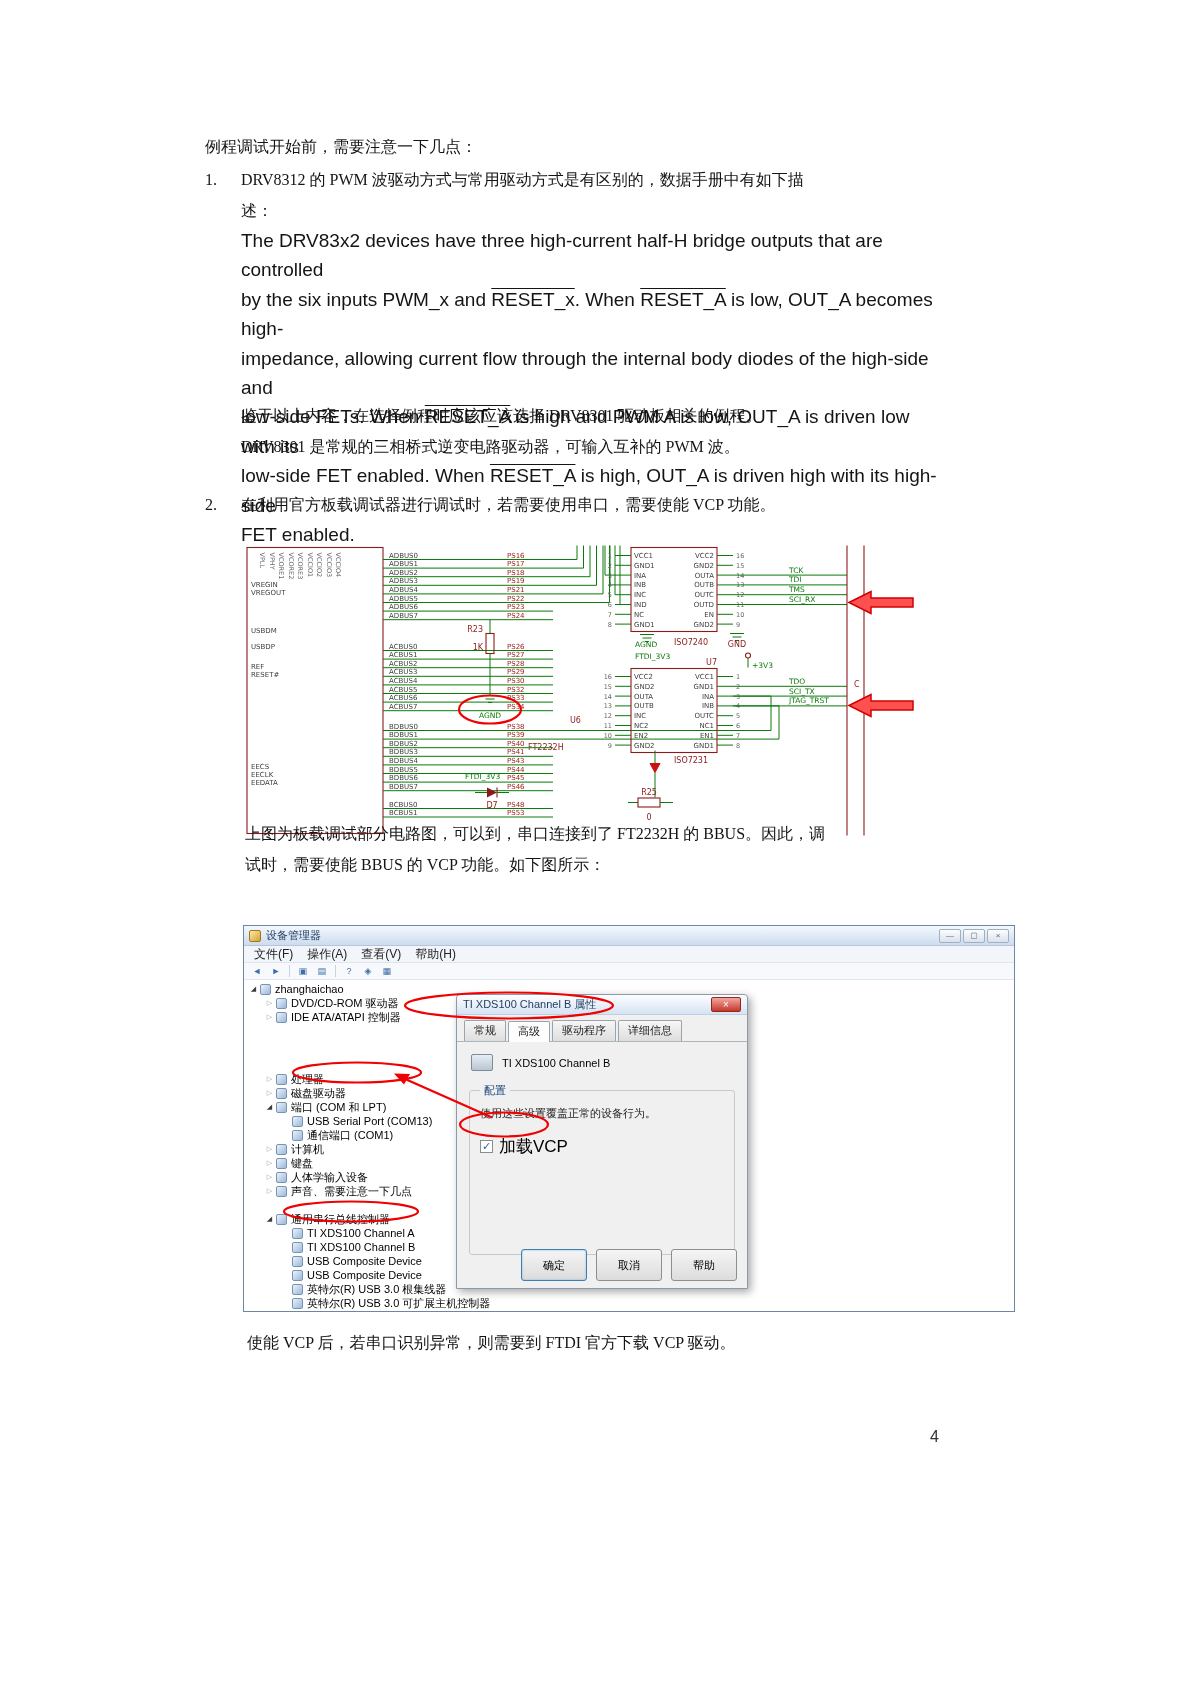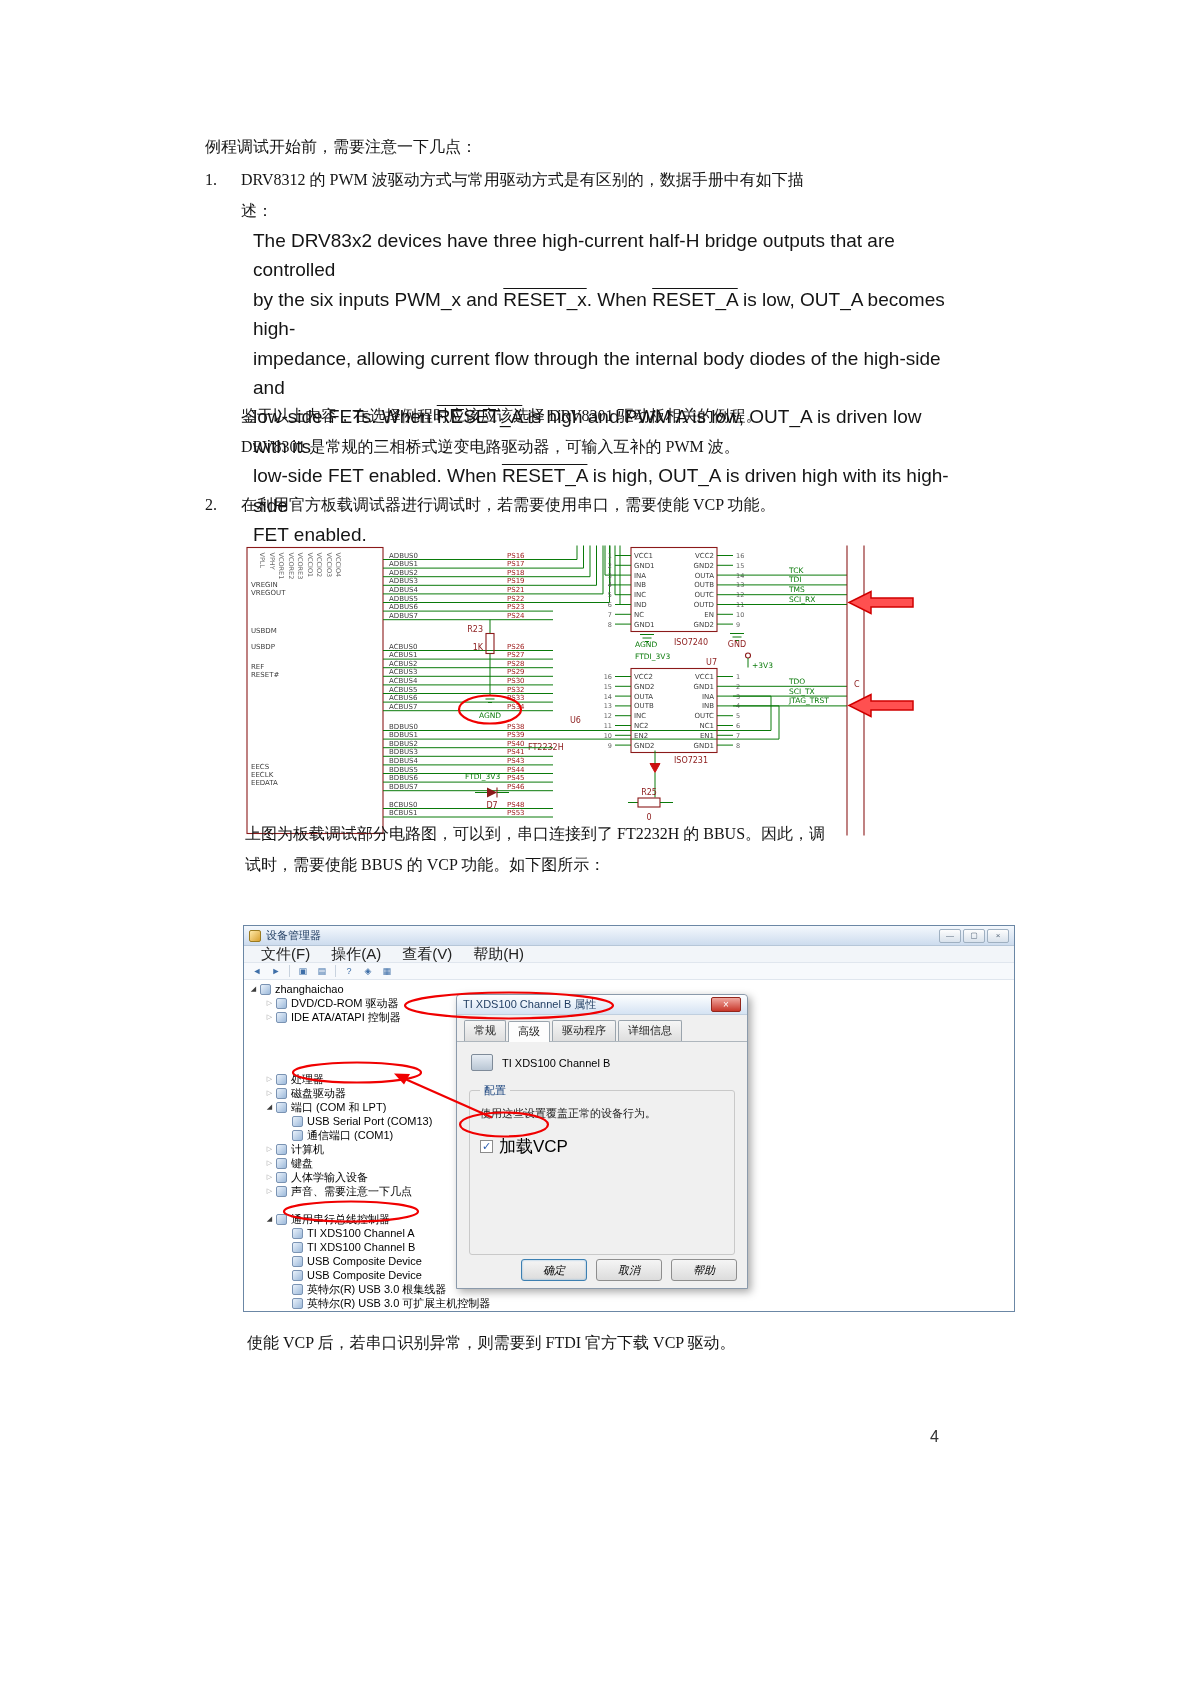--- a/index.html
+++ b/index.html
@@ -1,21 +1,21 @@
 <!DOCTYPE html>
 <html><head>
 <meta charset="utf-8">
 <style>
   * { margin:0; padding:0; box-sizing:border-box; }
   html,body { background:#ffffff; }
   body { width:1199px; height:1696px; position:relative; font-family:"Liberation Sans",sans-serif; color:#111; overflow:hidden; }
 
   .tblock { position:absolute; }
   .cjk { font-family:"Liberation Serif",serif; font-size:16px; line-height:31px; color:#141414; }
-  .latin-quote { font-family:"Liberation Sans",sans-serif; font-size:19px; line-height:29.4px; color:#141414;margin-left:12px; }
+  .latin-quote { font-family:"Liberation Sans",sans-serif; font-size:19px; line-height:29.4px; color:#141414; }
   .ov { text-decoration: overline; }
 
   
   .schfig { position:absolute; left:243px; top:545px; width:692px; height:291px; }
   .schfig svg { width:100%; height:100%; }
   .w    { stroke:#0a7a0a; stroke-width:1; fill:none; }
   .cmp  { stroke:#8b1a1a; stroke-width:1.1; fill:none; }
   .cmpf { fill:#8b1a1a; }
   .ledf { fill:#cc1111; stroke:#cc1111; }
   text  { font-family:"DejaVu Sans",sans-serif; }
@@ -36,21 +36,21 @@
                  border-bottom:1px solid #b6c6d8; display:flex; align-items:center; padding:0 5px; }
   .dm-appicon { width:12px; height:12px; background:linear-gradient(135deg,#ffe9a8,#d8a02f);
                 border:1px solid #9a7a20; border-radius:2px; margin-right:5px; }
   .dm-title { font-size:11px; color:#1d3a5f; }
   .dm-winbtns { margin-left:auto; display:flex; gap:2px; }
   .wbtn { width:22px; height:14px; border:1px solid #9fb0c1; border-radius:2px;
           background:linear-gradient(#fdfdfd,#d9e2ec); font-size:8px; color:#57677a;
           display:flex; align-items:center; justify-content:center; }
   .dm-menubar { height:17px; background:#f2f5f9; border-bottom:1px solid #e0e6ee;
                 display:flex; align-items:center; padding:0 4px; gap:2px; }
-  .menu-item { padding:0 6px; font-size:15px; color:#222;margin-left:7px; }
+  .menu-item { padding:0 6px; font-size:12px; color:#222; }
   .dm-toolbar { height:17px; background:#f7f9fc; border-bottom:1px solid #e0e6ee;
                 display:flex; align-items:center; padding:0 5px; gap:3px; }
   .tbtn { width:16px; height:14px; display:flex; align-items:center; justify-content:center;
           font-size:9px; color:#3f6fa8; }
   .tsep { width:1px; height:12px; background:#c9d3df; margin:0 2px; }
   .dm-tree { position:absolute; left:0; top:54px; right:0; bottom:0; background:#fff;
              overflow:hidden; padding-top:2px; }
   .tree-row { height:14px; display:flex; align-items:center; white-space:nowrap; }
   .expander { width:11px; font-size:7px; color:#9a9a9a; text-align:center; flex:none; }
   .expander.open { color:#3c3c3c; }
@@ -79,23 +79,23 @@
                  border:1px solid #7f8b99; border-radius:2px; }
   .device-name { font-size:11px; color:#000; }
   fieldset.config-group { border:1px solid #c9c9c9; border-radius:3px; padding:6px 10px; height:172px; }
   fieldset.config-group legend { font-size:11px; color:#1b447e; padding:0 4px; }
   .cfg-desc { font-size:11px; color:#222; margin:2px 0 14px 0; }
   .chk-row { display:flex; align-items:center; gap:6px; }
   .checkbox { width:13px; height:13px; background:#fff; border:1px solid #8b8b8b; color:#2a5db0;
               font-size:11px; line-height:11px; text-align:center; flex:none; }
   .chk-label { font-size:17px; color:#000; }
   .dlg-buttons { position:absolute; bottom:7px; right:10px; display:flex; gap:9px; }
-  .dlg-btn { width:66px; height:22px; font-size:11px; color:#000;
+  .dlg-btn { width:66px; height:32px; font-size:11px; color:#000;
              background:linear-gradient(#f5f5f5,#dcdcdc); border:1px solid #8e8e8e; border-radius:3px;
-             display:flex; align-items:center; justify-content:center;font-style:italic; }
+             display:flex; align-items:center; justify-content:center; }
   .dlg-btn.default { border:1px solid #3c7fb1; box-shadow:0 0 2px #7ab3dd inset; }
 
   .dm-anno { position:absolute; left:0; top:0; width:772px; height:387px; z-index:30; pointer-events:none; }
   .dm-anno ellipse, .dm-anno line { stroke:#f00000; stroke-width:2.2; fill:none; }
   .dm-anno polygon { fill:#f00000; }
 
   .pagenum { position:absolute; left:930px; top:1428px; font-size:16px; color:#333; }
 </style>
 </head>
 <body>

